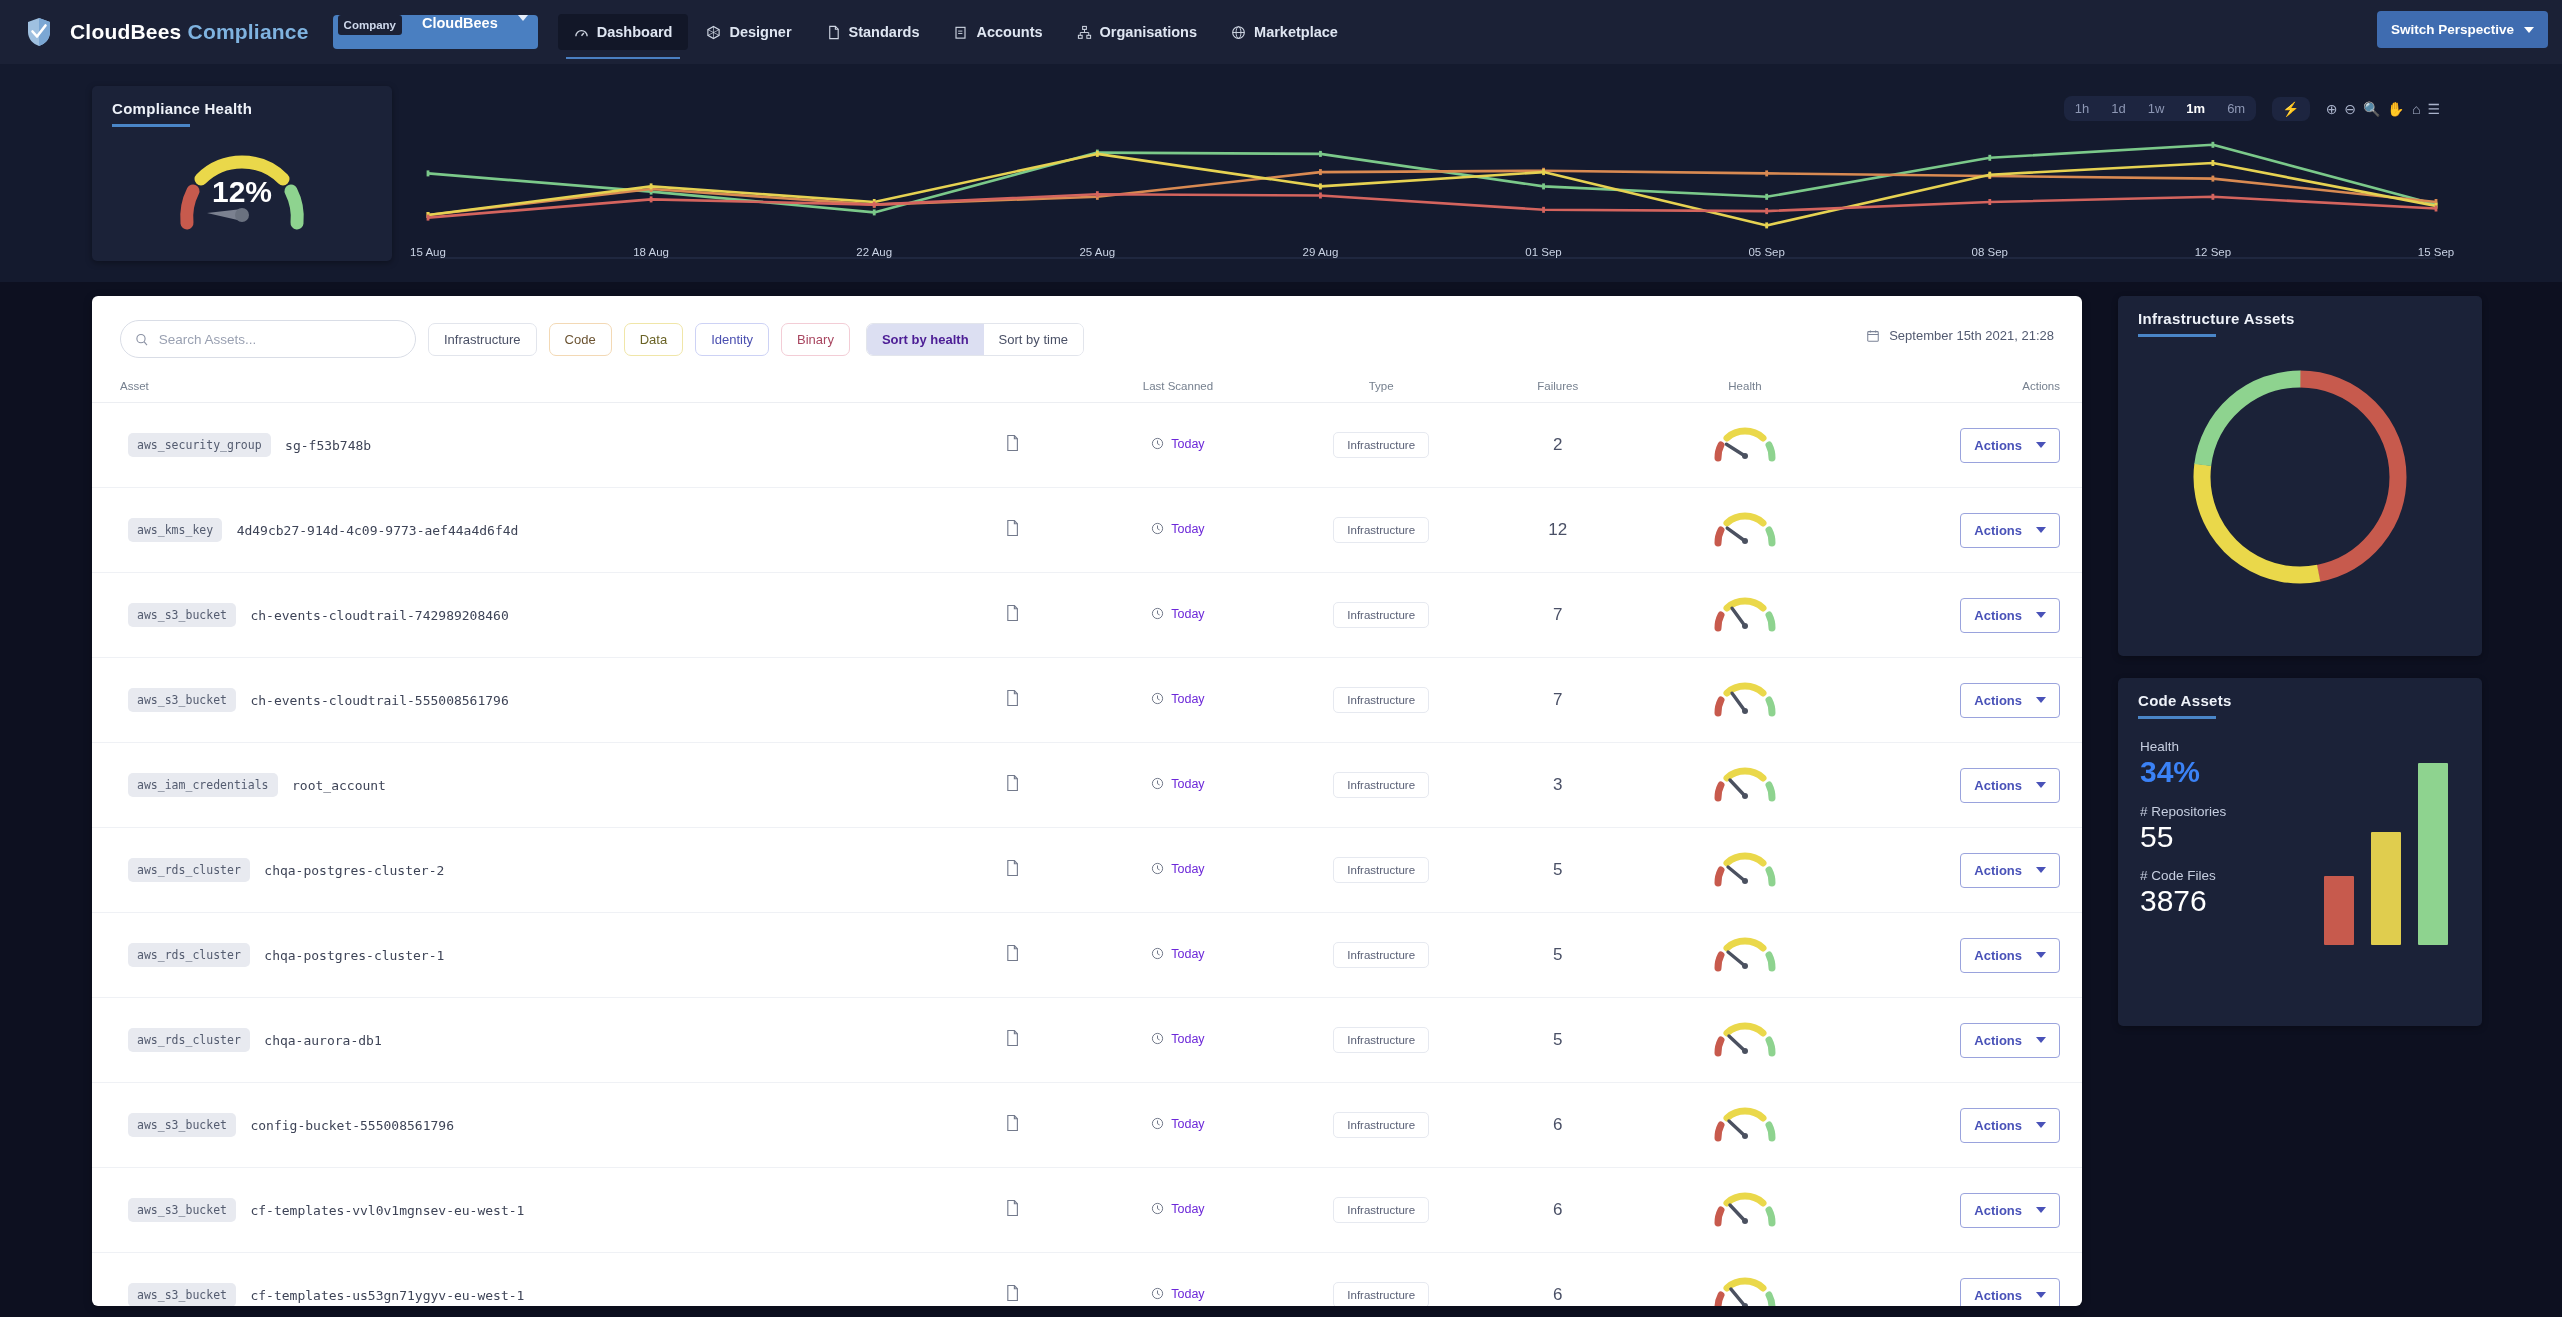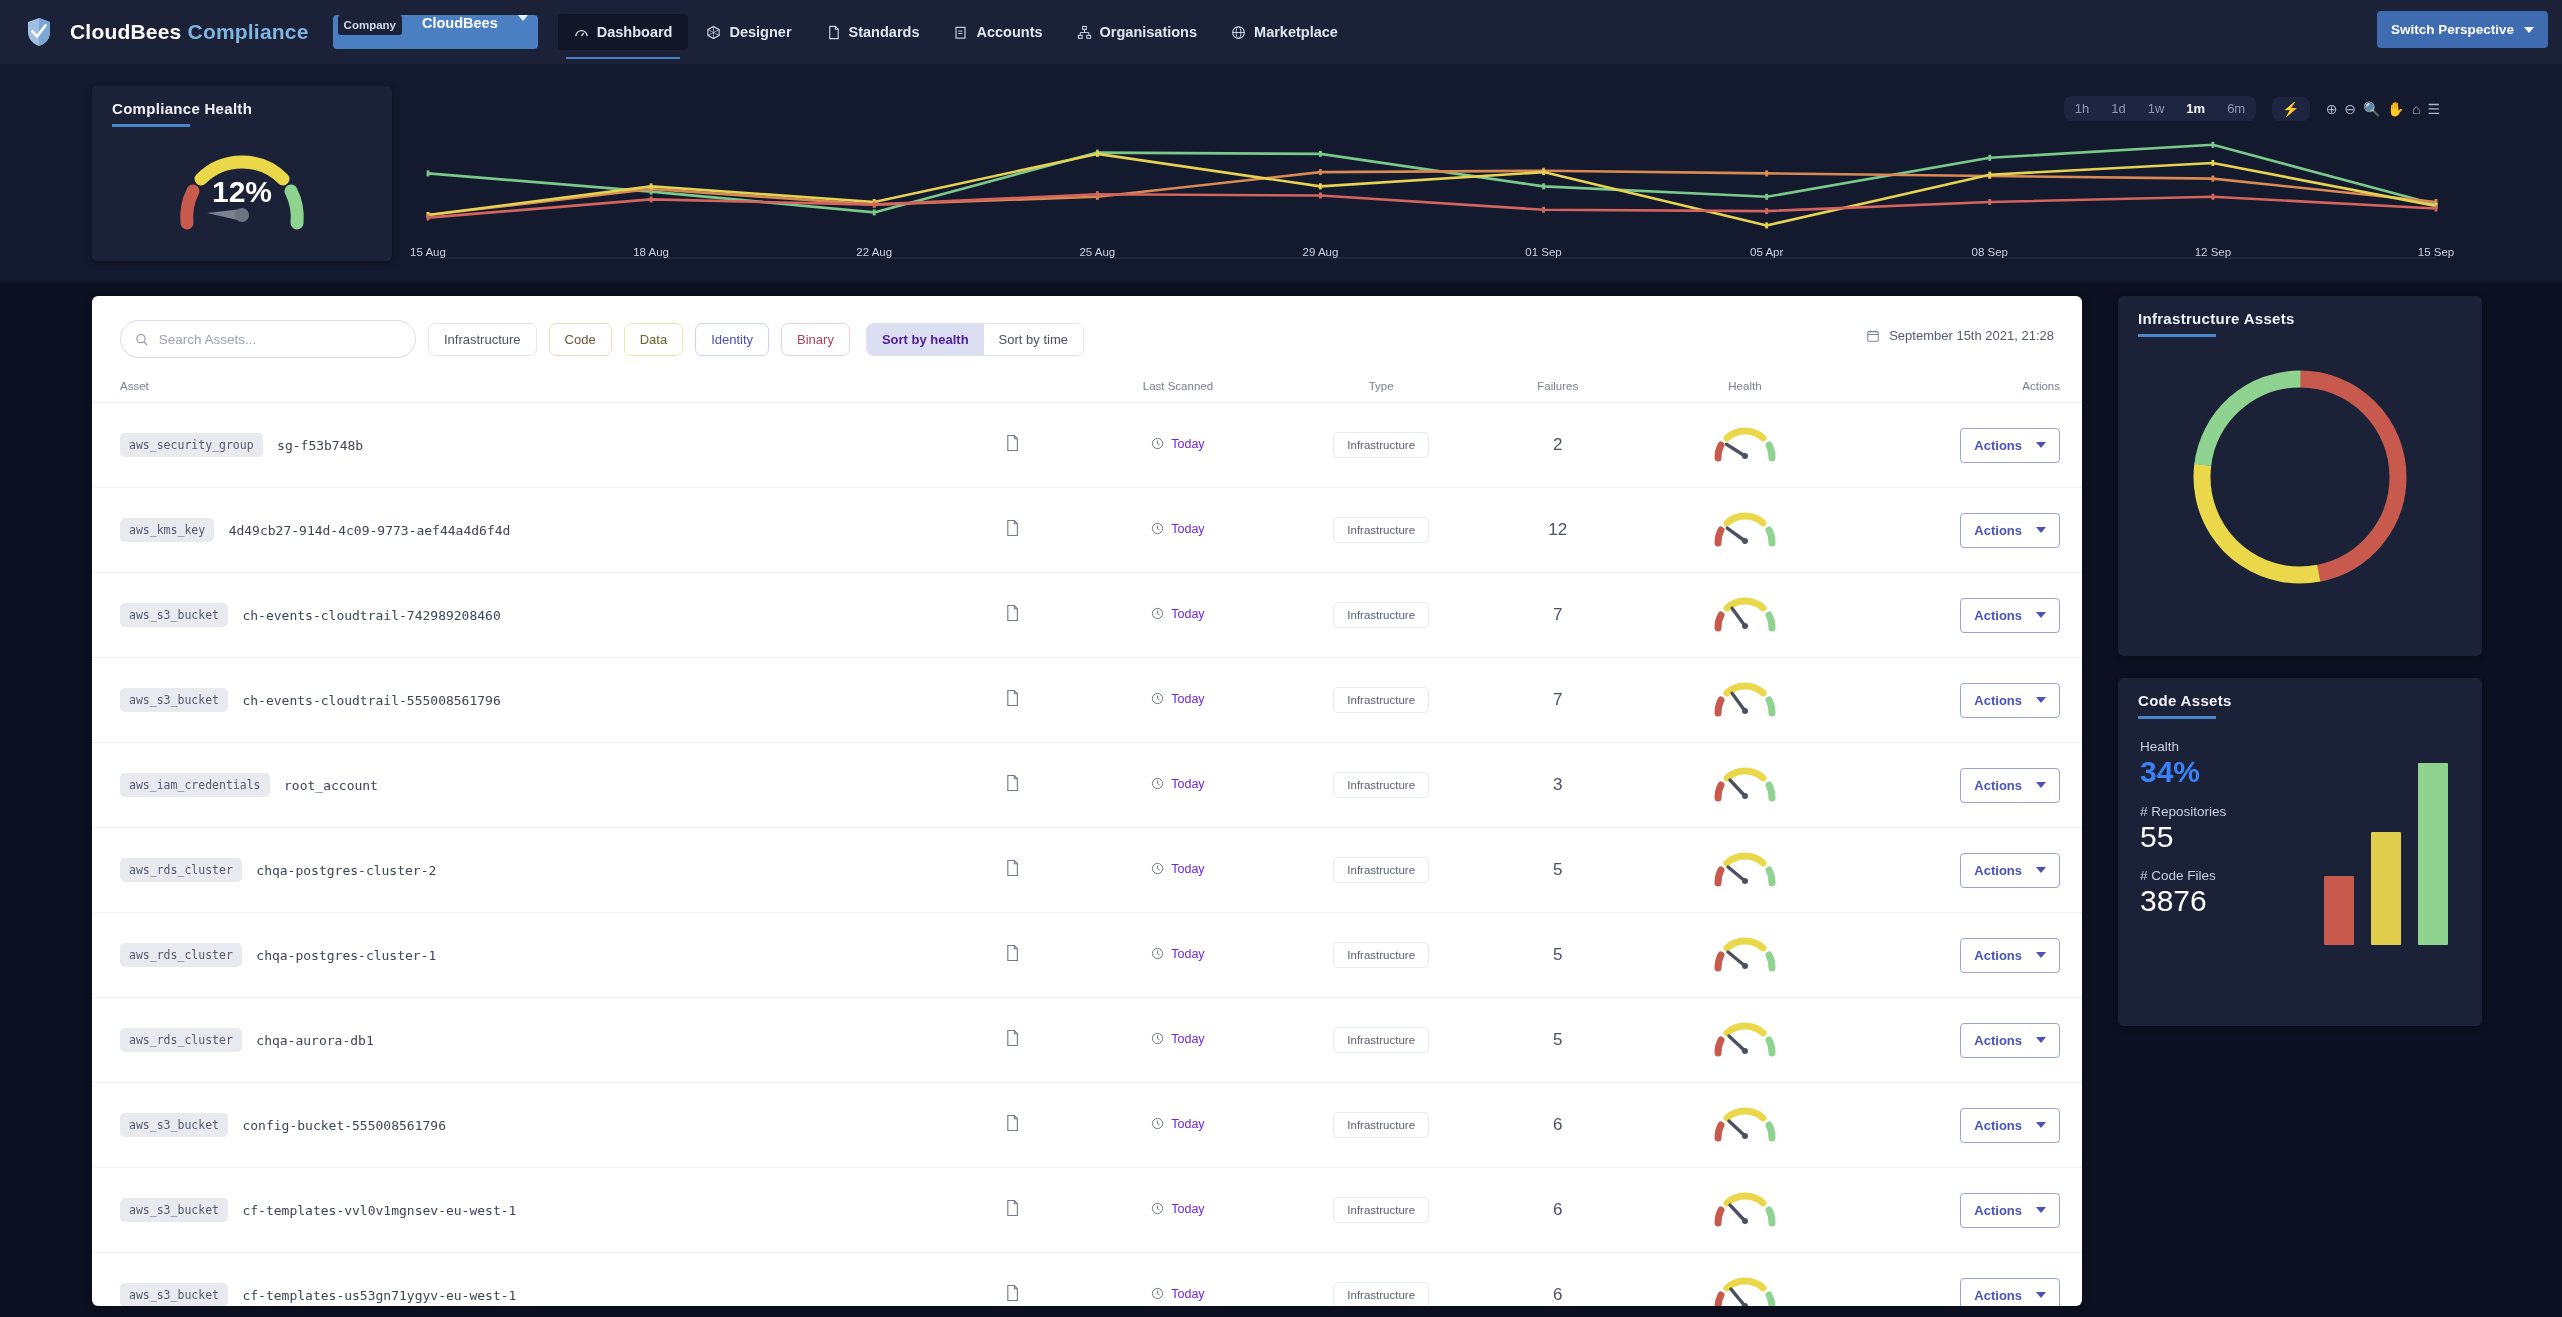--- a/index.html
+++ b/index.html
@@ -147,21 +147,21 @@
   th.h-asset { text-align: left; padding-left: 28px; width: 800px; }
   th.h-doc { width: 120px; }
   th.h-scan { width: 190px; }
   th.h-type { width: 190px; }
   th.h-fail { width: 140px; }
   th.h-health { width: 210px; }
   th.h-act { width: 210px; padding-right: 22px; text-align: right;}
 
   tbody tr { height: 85px; }
   tbody td { border-bottom: 1px solid #eff1f5; text-align: center; vertical-align: middle; }
-  td.c-asset { text-align: left; padding-left: 28px; }
+  td.c-asset { text-align: left; padding-left: 36px; }
   td.c-act { text-align: right; padding-right: 22px; }
 
   .kind {
     display: inline-block; background: #e8eaf0; color: #545c70;
     font-family: "DejaVu Sans Mono", monospace; font-size: 11.5px;
     padding: 5px 9px; border-radius: 5px; vertical-align: middle;
   }
   .aname {
     font-family: "DejaVu Sans Mono", monospace; font-size: 13px;
     color: #3e4457; margin-left: 10px; vertical-align: middle;
@@ -361,21 +361,21 @@
         <rect x="2014.6" y="89.5" width="2.8" height="6" fill="#d4645e"></rect>
         <line x1="8" y1="142" x2="2016" y2="142" stroke="#2b3450"></line>
       </svg>
     <div class="xlabels" id="xlabels">
         <div class="xlabel" style="left: 8px;">15 Aug</div>
         <div class="xlabel" style="left: 231.111px;">18 Aug</div>
         <div class="xlabel" style="left: 454.222px;">22 Aug</div>
         <div class="xlabel" style="left: 677.333px;">25 Aug</div>
         <div class="xlabel" style="left: 900.444px;">29 Aug</div>
         <div class="xlabel" style="left: 1123.56px;">01 Sep</div>
-        <div class="xlabel" style="left: 1346.67px;">05 Apr</div>
+        <div class="xlabel" style="left: 1346.67px;">05 Sep</div>
         <div class="xlabel" style="left: 1569.78px;">08 Sep</div>
         <div class="xlabel" style="left: 1792.89px;">12 Sep</div>
         <div class="xlabel" style="left: 2016px;">15 Sep</div>
       </div>
   </div>
 </div>
 
 <div class="panel">
 
   <div class="filters">

